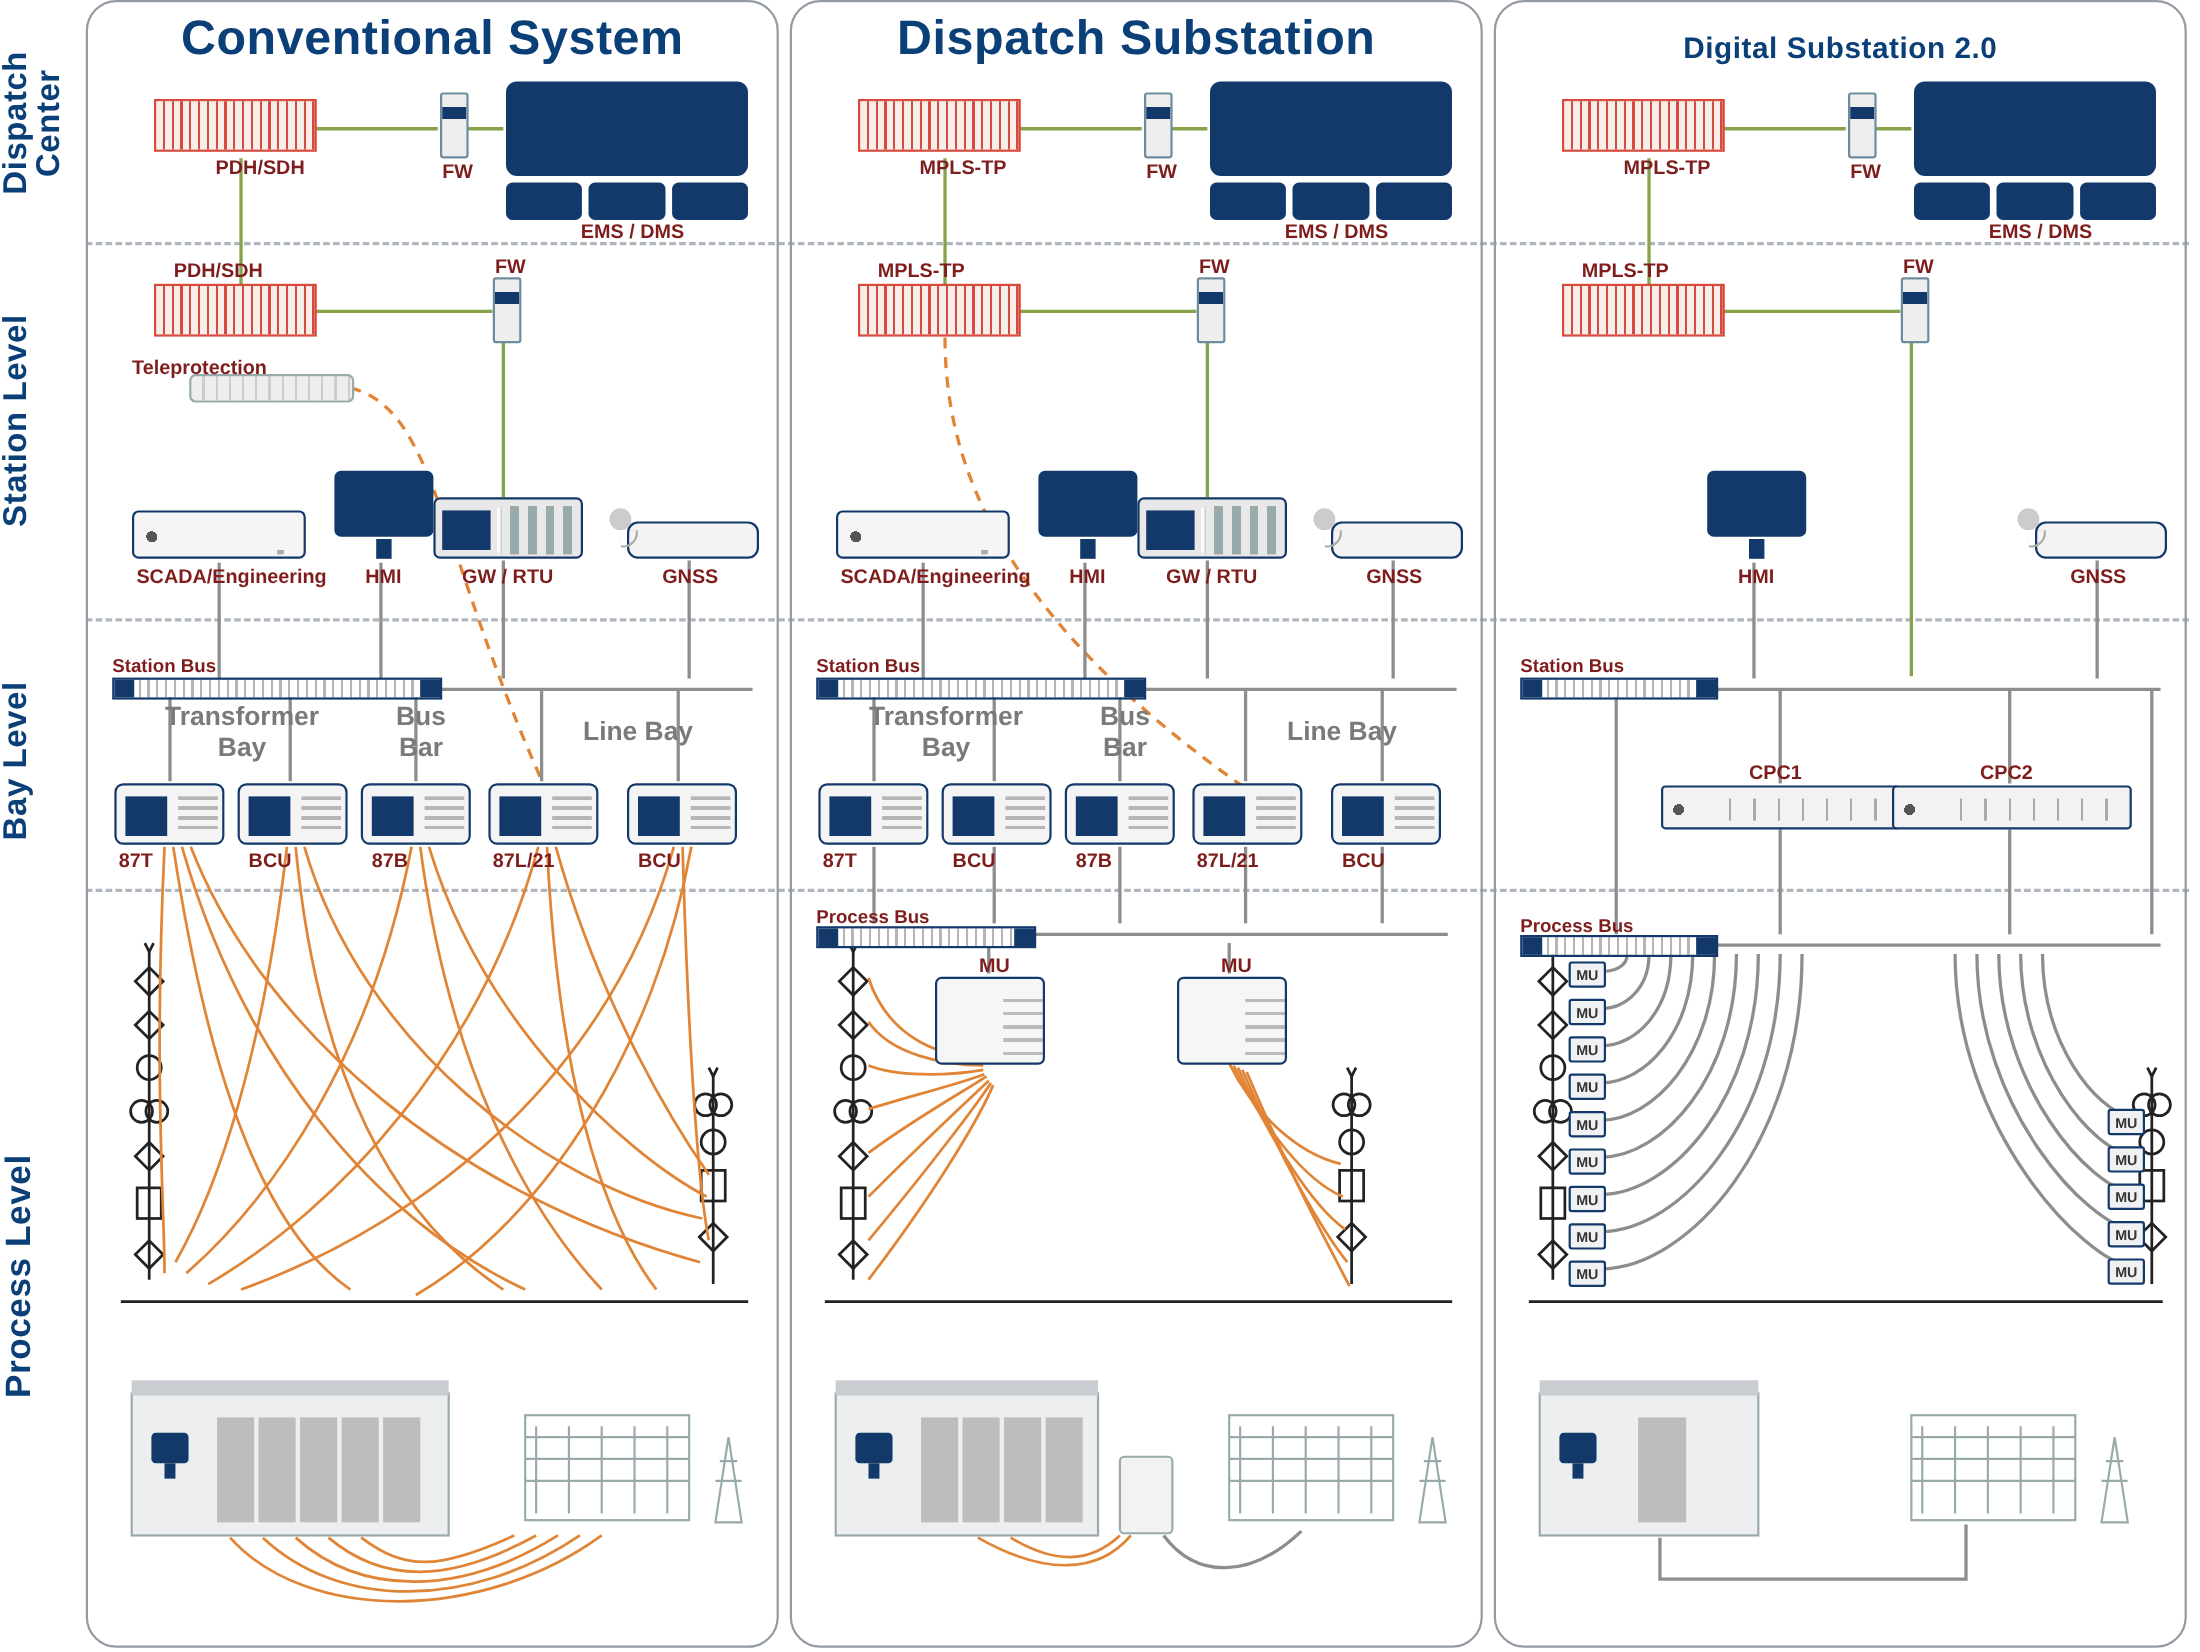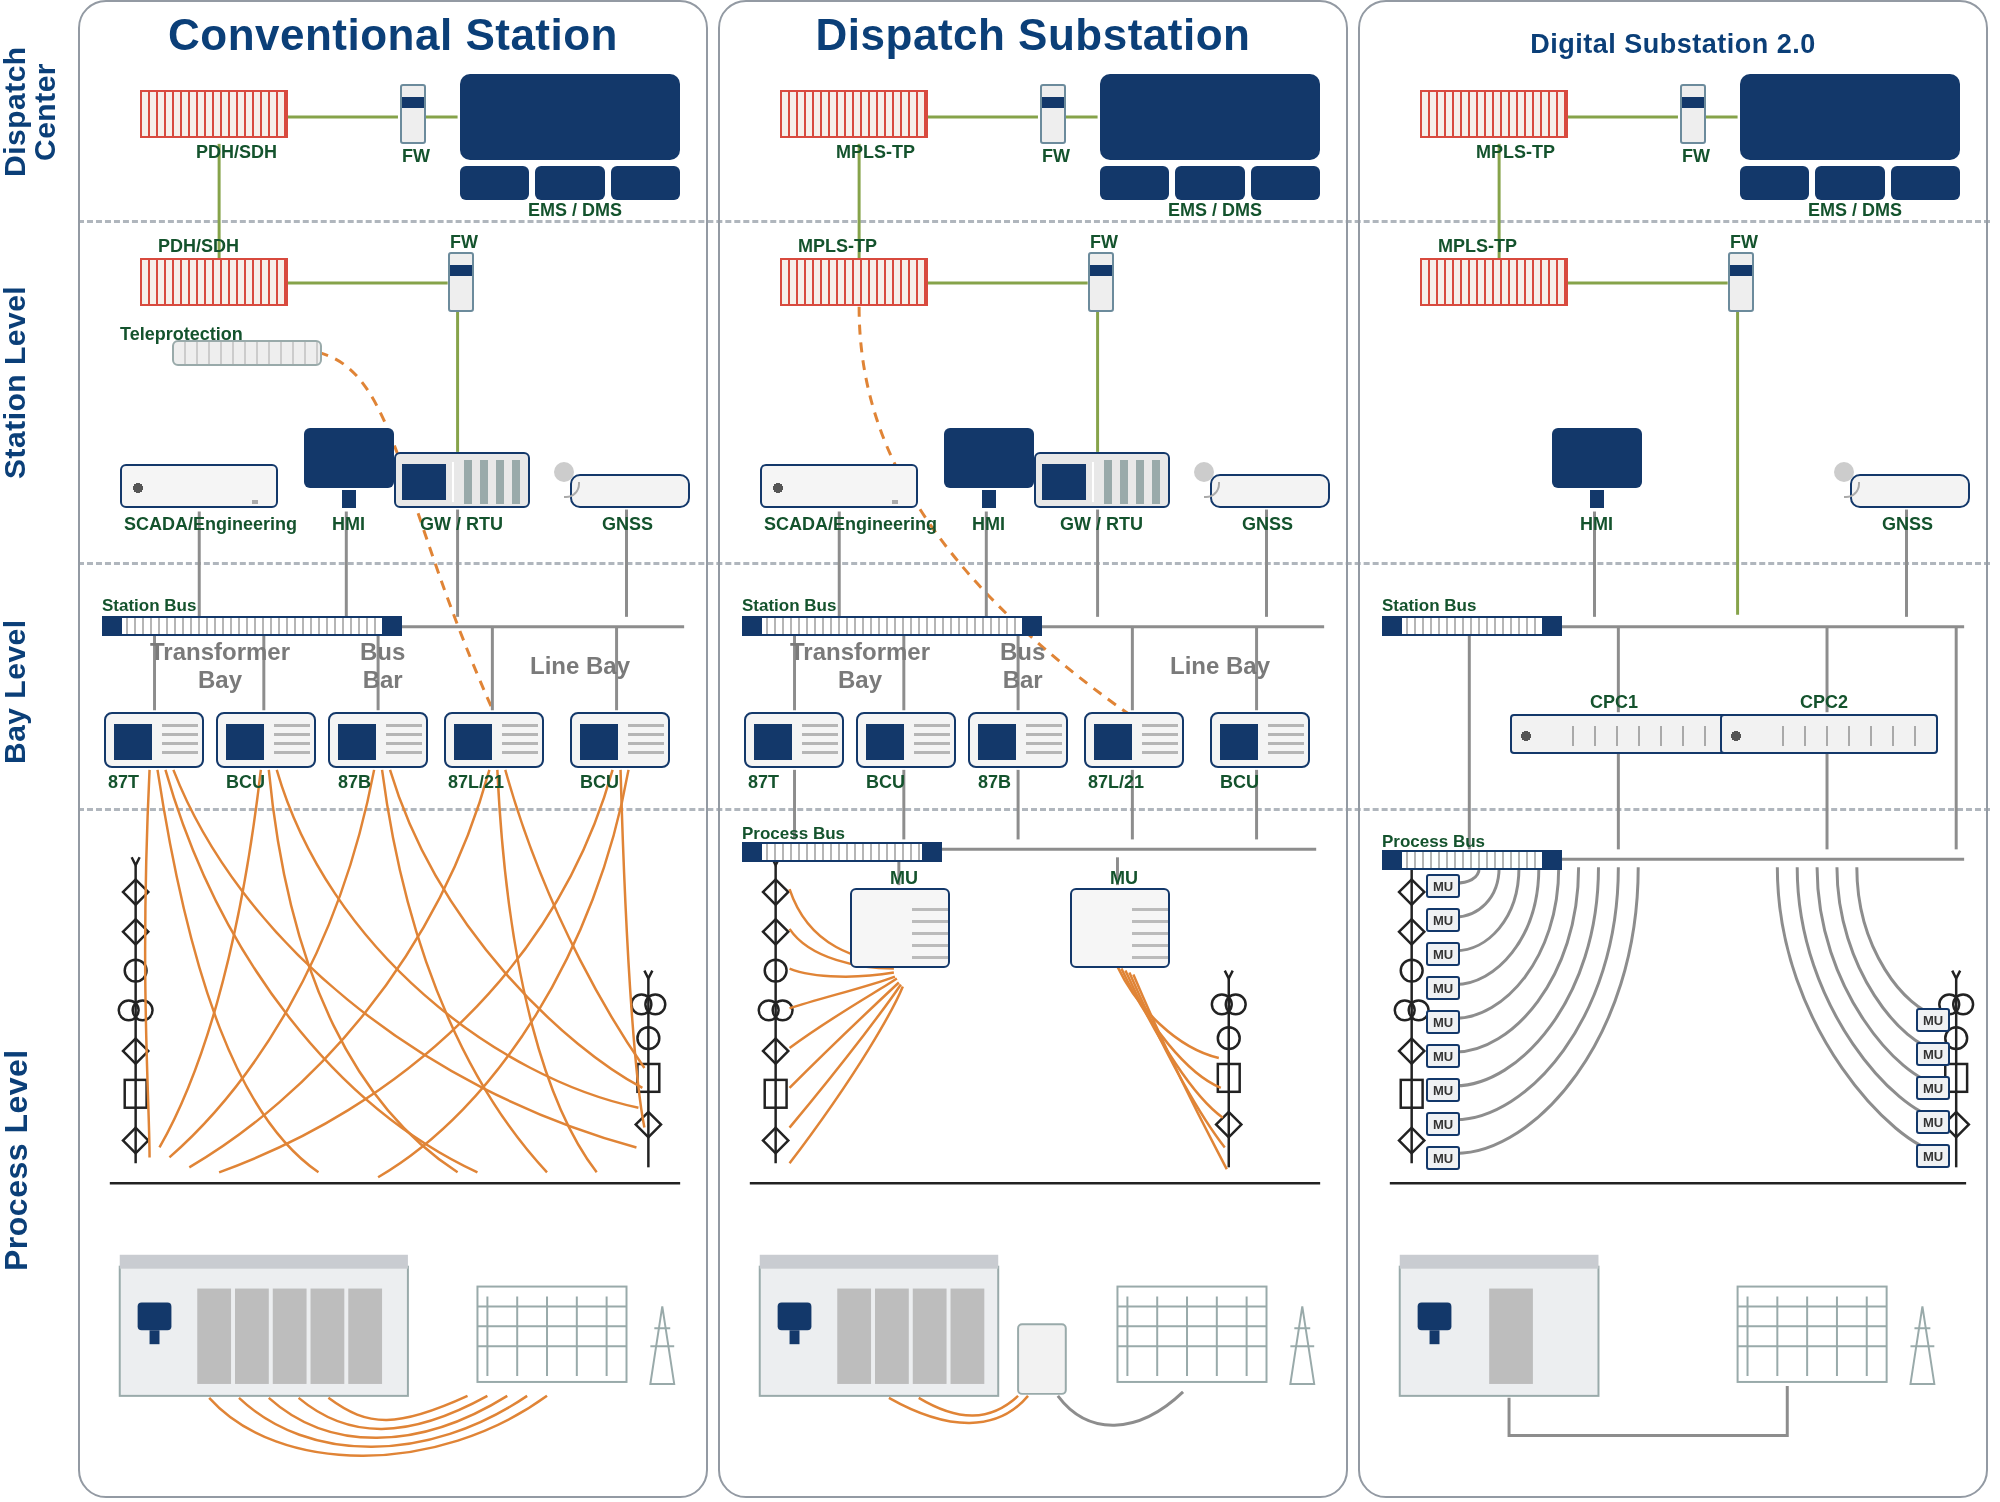--- a/index.html
+++ b/index.html
@@ -64,21 +64,21 @@
     letter-spacing: 0.5px;
   }
   .row-divider {
     position: absolute;
     left: 78px;
     width: 1912px;
     border-top: 3px dashed #b0b6bd;
   }
   
   .label {
-    color: #14532d;
+    color: #7f1d1d;
     font-size: 18px;
     font-weight: 600;
     position: absolute;
     white-space: nowrap;
   }
   .gray-label { color: var(--gray-text); font-weight: 700; }
   .rack { 
     position: absolute;
     border: 2px solid var(--red-rack);
     background: repeating-linear-gradient(90deg,
@@ -231,21 +231,21 @@
   <div class="row-label" style="top:850px;height:620px;font-size:32px;">Process Level</div>
 </div>
 
 <div class="row-divider" style="top:220px"></div>
 <div class="row-divider" style="top:562px"></div>
 <div class="row-divider" style="top:808px"></div>
 
 <div class="columns">
 
 <div class="col">
-  <div class="col-title">Conventional Station</div>
+  <div class="col-title">Conventional System</div>
 
   <svg class="wires" viewBox="0 0 630 1498">
 
     <path class="green" d="M208 113 H320"></path>
     <path class="green" d="M347 113 H380"></path>
 
     <path class="green" d="M140 140 V256"></path>
 
     <path class="green" d="M208 280 H370"></path>
 

